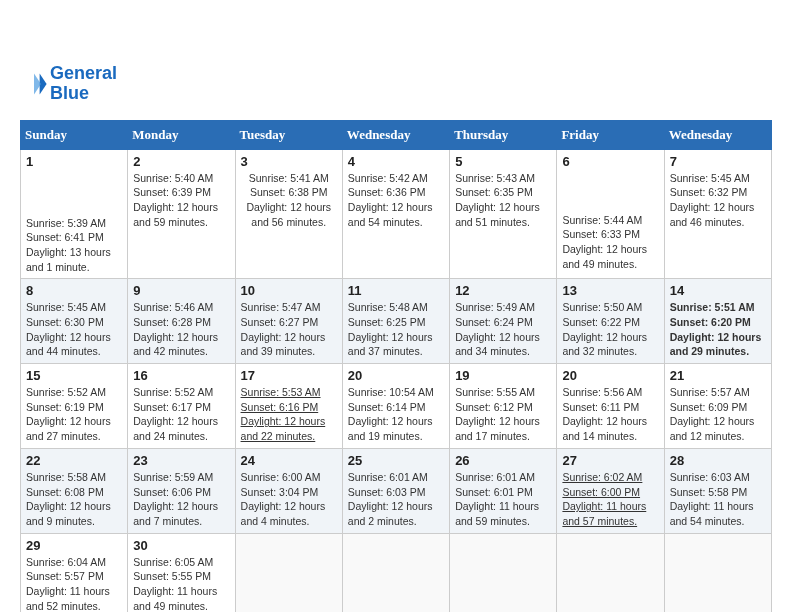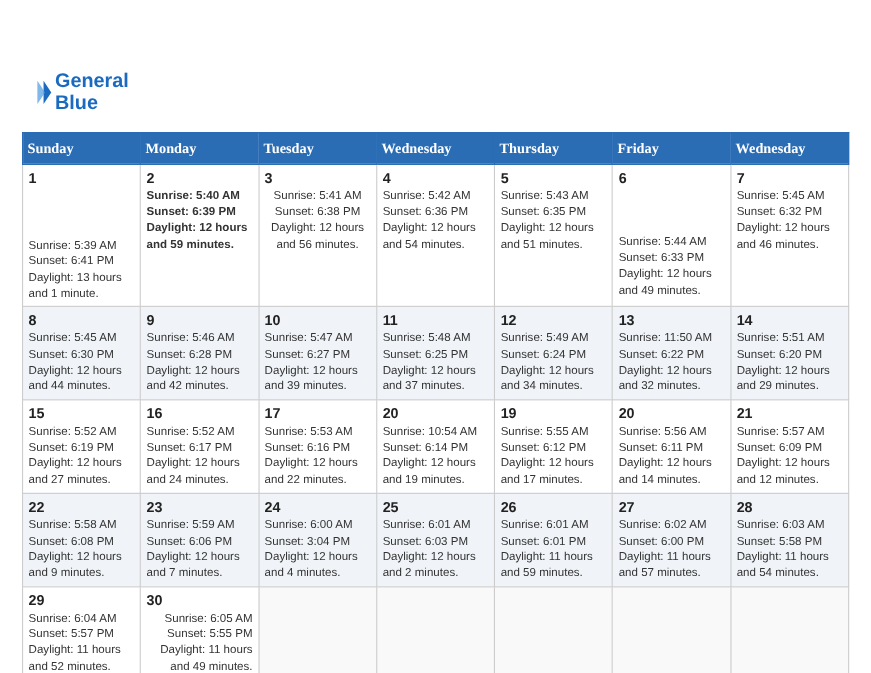--- a/index.html
+++ b/index.html
@@ -123,21 +123,21 @@
   <tr>
         <td>
           <span class="day-num">1</span>
           <div class="day-info" style="white-space: pre-line; margin-top: 47px;">Sunrise: 5:39 AM
 Sunset: 6:41 PM
 Daylight: 13 hours
 and 1 minute.</div>
         </td>
         <td>
           <span class="day-num">2</span>
-          <div class="day-info" style="white-space: pre-line; font-weight: bold;">Sunrise: 5:40 AM
+          <div class="day-info" style="white-space: pre-line;">Sunrise: 5:40 AM
 Sunset: 6:39 PM
 Daylight: 12 hours
 and 59 minutes.</div>
         </td>
         <td>
           <span class="day-num">3</span>
           <div class="day-info" style="white-space: pre-line; text-align: center;">Sunrise: 5:41 AM
 Sunset: 6:38 PM
 Daylight: 12 hours
 and 56 minutes.</div>
@@ -202,28 +202,28 @@
         </td>
         <td>
           <span class="day-num">12</span>
           <div class="day-info" style="white-space: pre-line;">Sunrise: 5:49 AM
 Sunset: 6:24 PM
 Daylight: 12 hours
 and 34 minutes.</div>
         </td>
         <td>
           <span class="day-num">13</span>
-          <div class="day-info" style="white-space: pre-line;">Sunrise: 11:50 AM
+          <div class="day-info" style="white-space: pre-line;">Sunrise: 5:50 AM
 Sunset: 6:22 PM
 Daylight: 12 hours
 and 32 minutes.</div>
         </td>
         <td>
           <span class="day-num">14</span>
-          <div class="day-info" style="white-space: pre-line;">Sunrise: 5:51 AM
+          <div class="day-info" style="white-space: pre-line; font-weight: bold;">Sunrise: 5:51 AM
 Sunset: 6:20 PM
 Daylight: 12 hours
 and 29 minutes.</div>
         </td>
       </tr>
       <tr>
         <td>
           <span class="day-num">15</span>
           <div class="day-info" style="white-space: pre-line;">Sunrise: 5:52 AM
 Sunset: 6:19 PM
@@ -232,21 +232,21 @@
         </td>
         <td>
           <span class="day-num">16</span>
           <div class="day-info" style="white-space: pre-line;">Sunrise: 5:52 AM
 Sunset: 6:17 PM
 Daylight: 12 hours
 and 24 minutes.</div>
         </td>
         <td>
           <span class="day-num">17</span>
-          <div class="day-info" style="white-space: pre-line;">Sunrise: 5:53 AM
+          <div class="day-info" style="white-space: pre-line; text-decoration: underline;">Sunrise: 5:53 AM
 Sunset: 6:16 PM
 Daylight: 12 hours
 and 22 minutes.</div>
         </td>
         <td>
           <span class="day-num">20</span>
           <div class="day-info" style="white-space: pre-line;">Sunrise: 10:54 AM
 Sunset: 6:14 PM
 Daylight: 12 hours
 and 19 minutes.</div>
@@ -304,21 +304,21 @@
         </td>
         <td>
           <span class="day-num">26</span>
           <div class="day-info" style="white-space: pre-line;">Sunrise: 6:01 AM
 Sunset: 6:01 PM
 Daylight: 11 hours
 and 59 minutes.</div>
         </td>
         <td>
           <span class="day-num">27</span>
-          <div class="day-info" style="white-space: pre-line;">Sunrise: 6:02 AM
+          <div class="day-info" style="white-space: pre-line; text-decoration: underline;">Sunrise: 6:02 AM
 Sunset: 6:00 PM
 Daylight: 11 hours
 and 57 minutes.</div>
         </td>
         <td>
           <span class="day-num">28</span>
           <div class="day-info" style="white-space: pre-line;">Sunrise: 6:03 AM
 Sunset: 5:58 PM
 Daylight: 11 hours
 and 54 minutes.</div>
@@ -327,21 +327,21 @@
       <tr>
         <td>
           <span class="day-num">29</span>
           <div class="day-info" style="white-space: pre-line;">Sunrise: 6:04 AM
 Sunset: 5:57 PM
 Daylight: 11 hours
 and 52 minutes.</div>
         </td>
         <td>
           <span class="day-num">30</span>
-          <div class="day-info" style="white-space: pre-line; text-align: right;">Sunrise: 6:05 AM
+          <div class="day-info" style="white-space: pre-line;">Sunrise: 6:05 AM
 Sunset: 5:55 PM
 Daylight: 11 hours
 and 49 minutes.</div>
         </td>
         <td class="empty-cell"></td>
         <td class="empty-cell"></td>
         <td class="empty-cell"></td>
         <td class="empty-cell"></td>
         <td class="empty-cell"></td>
       </tr>

